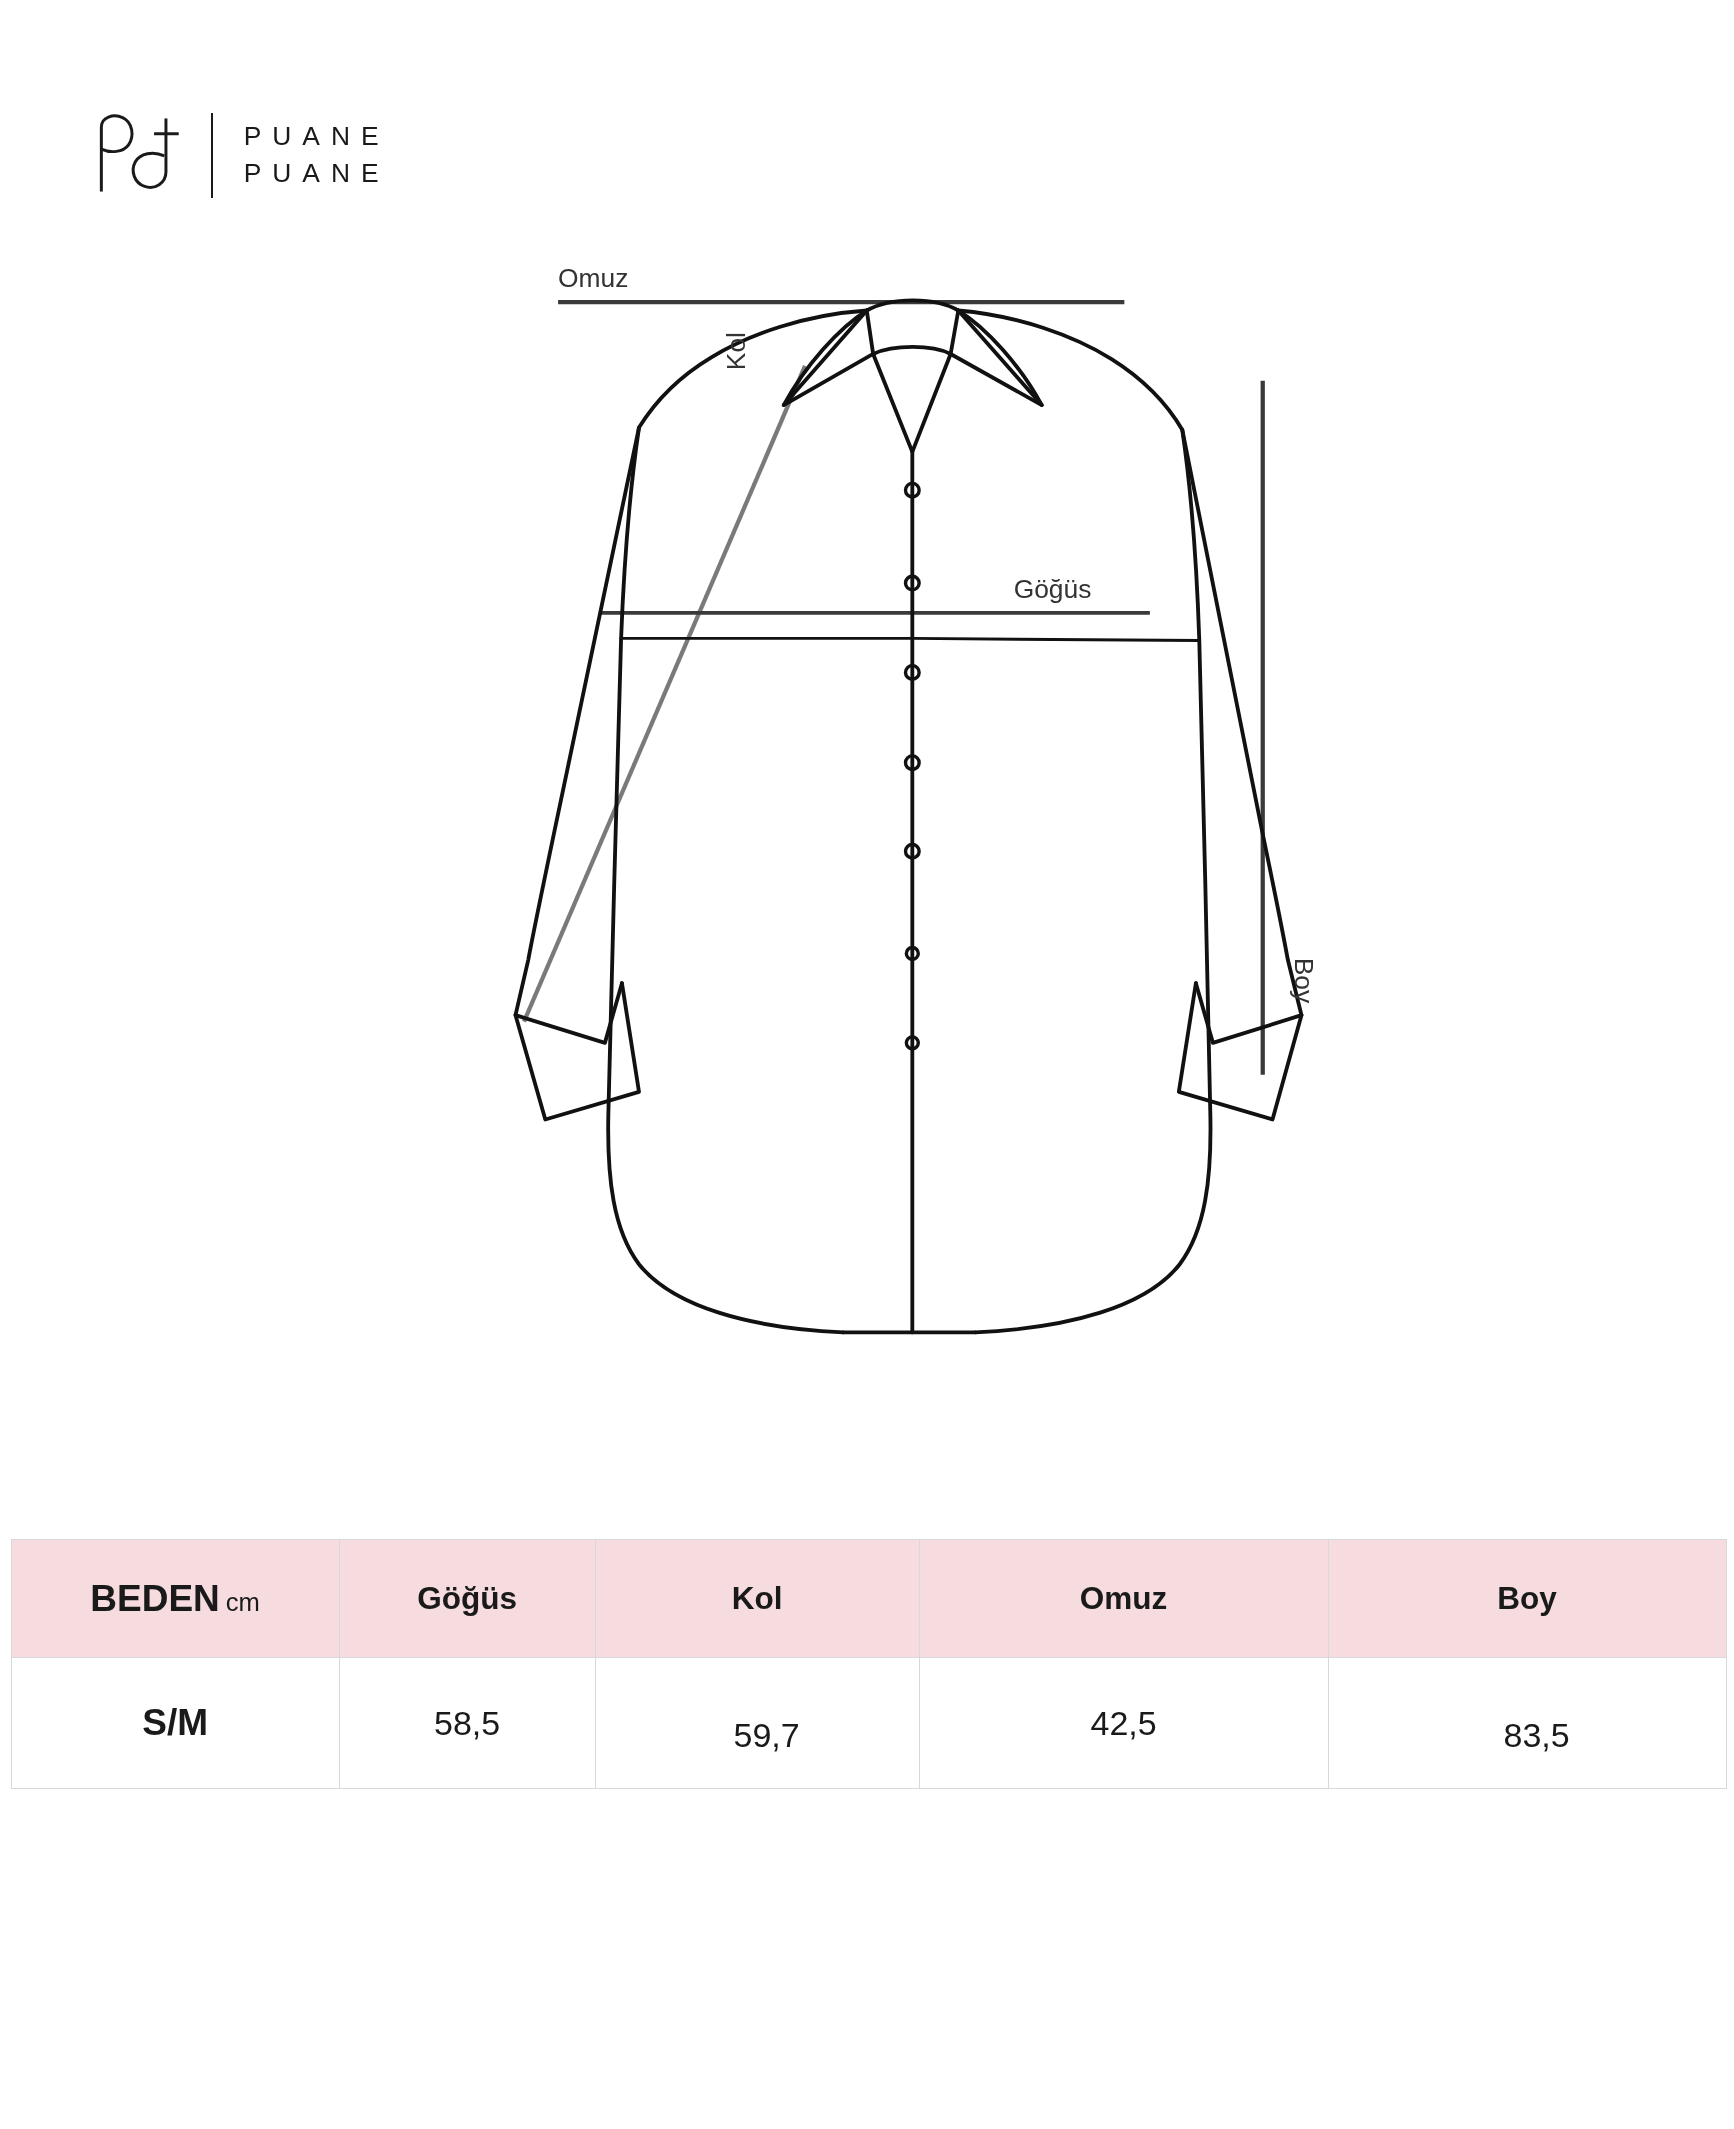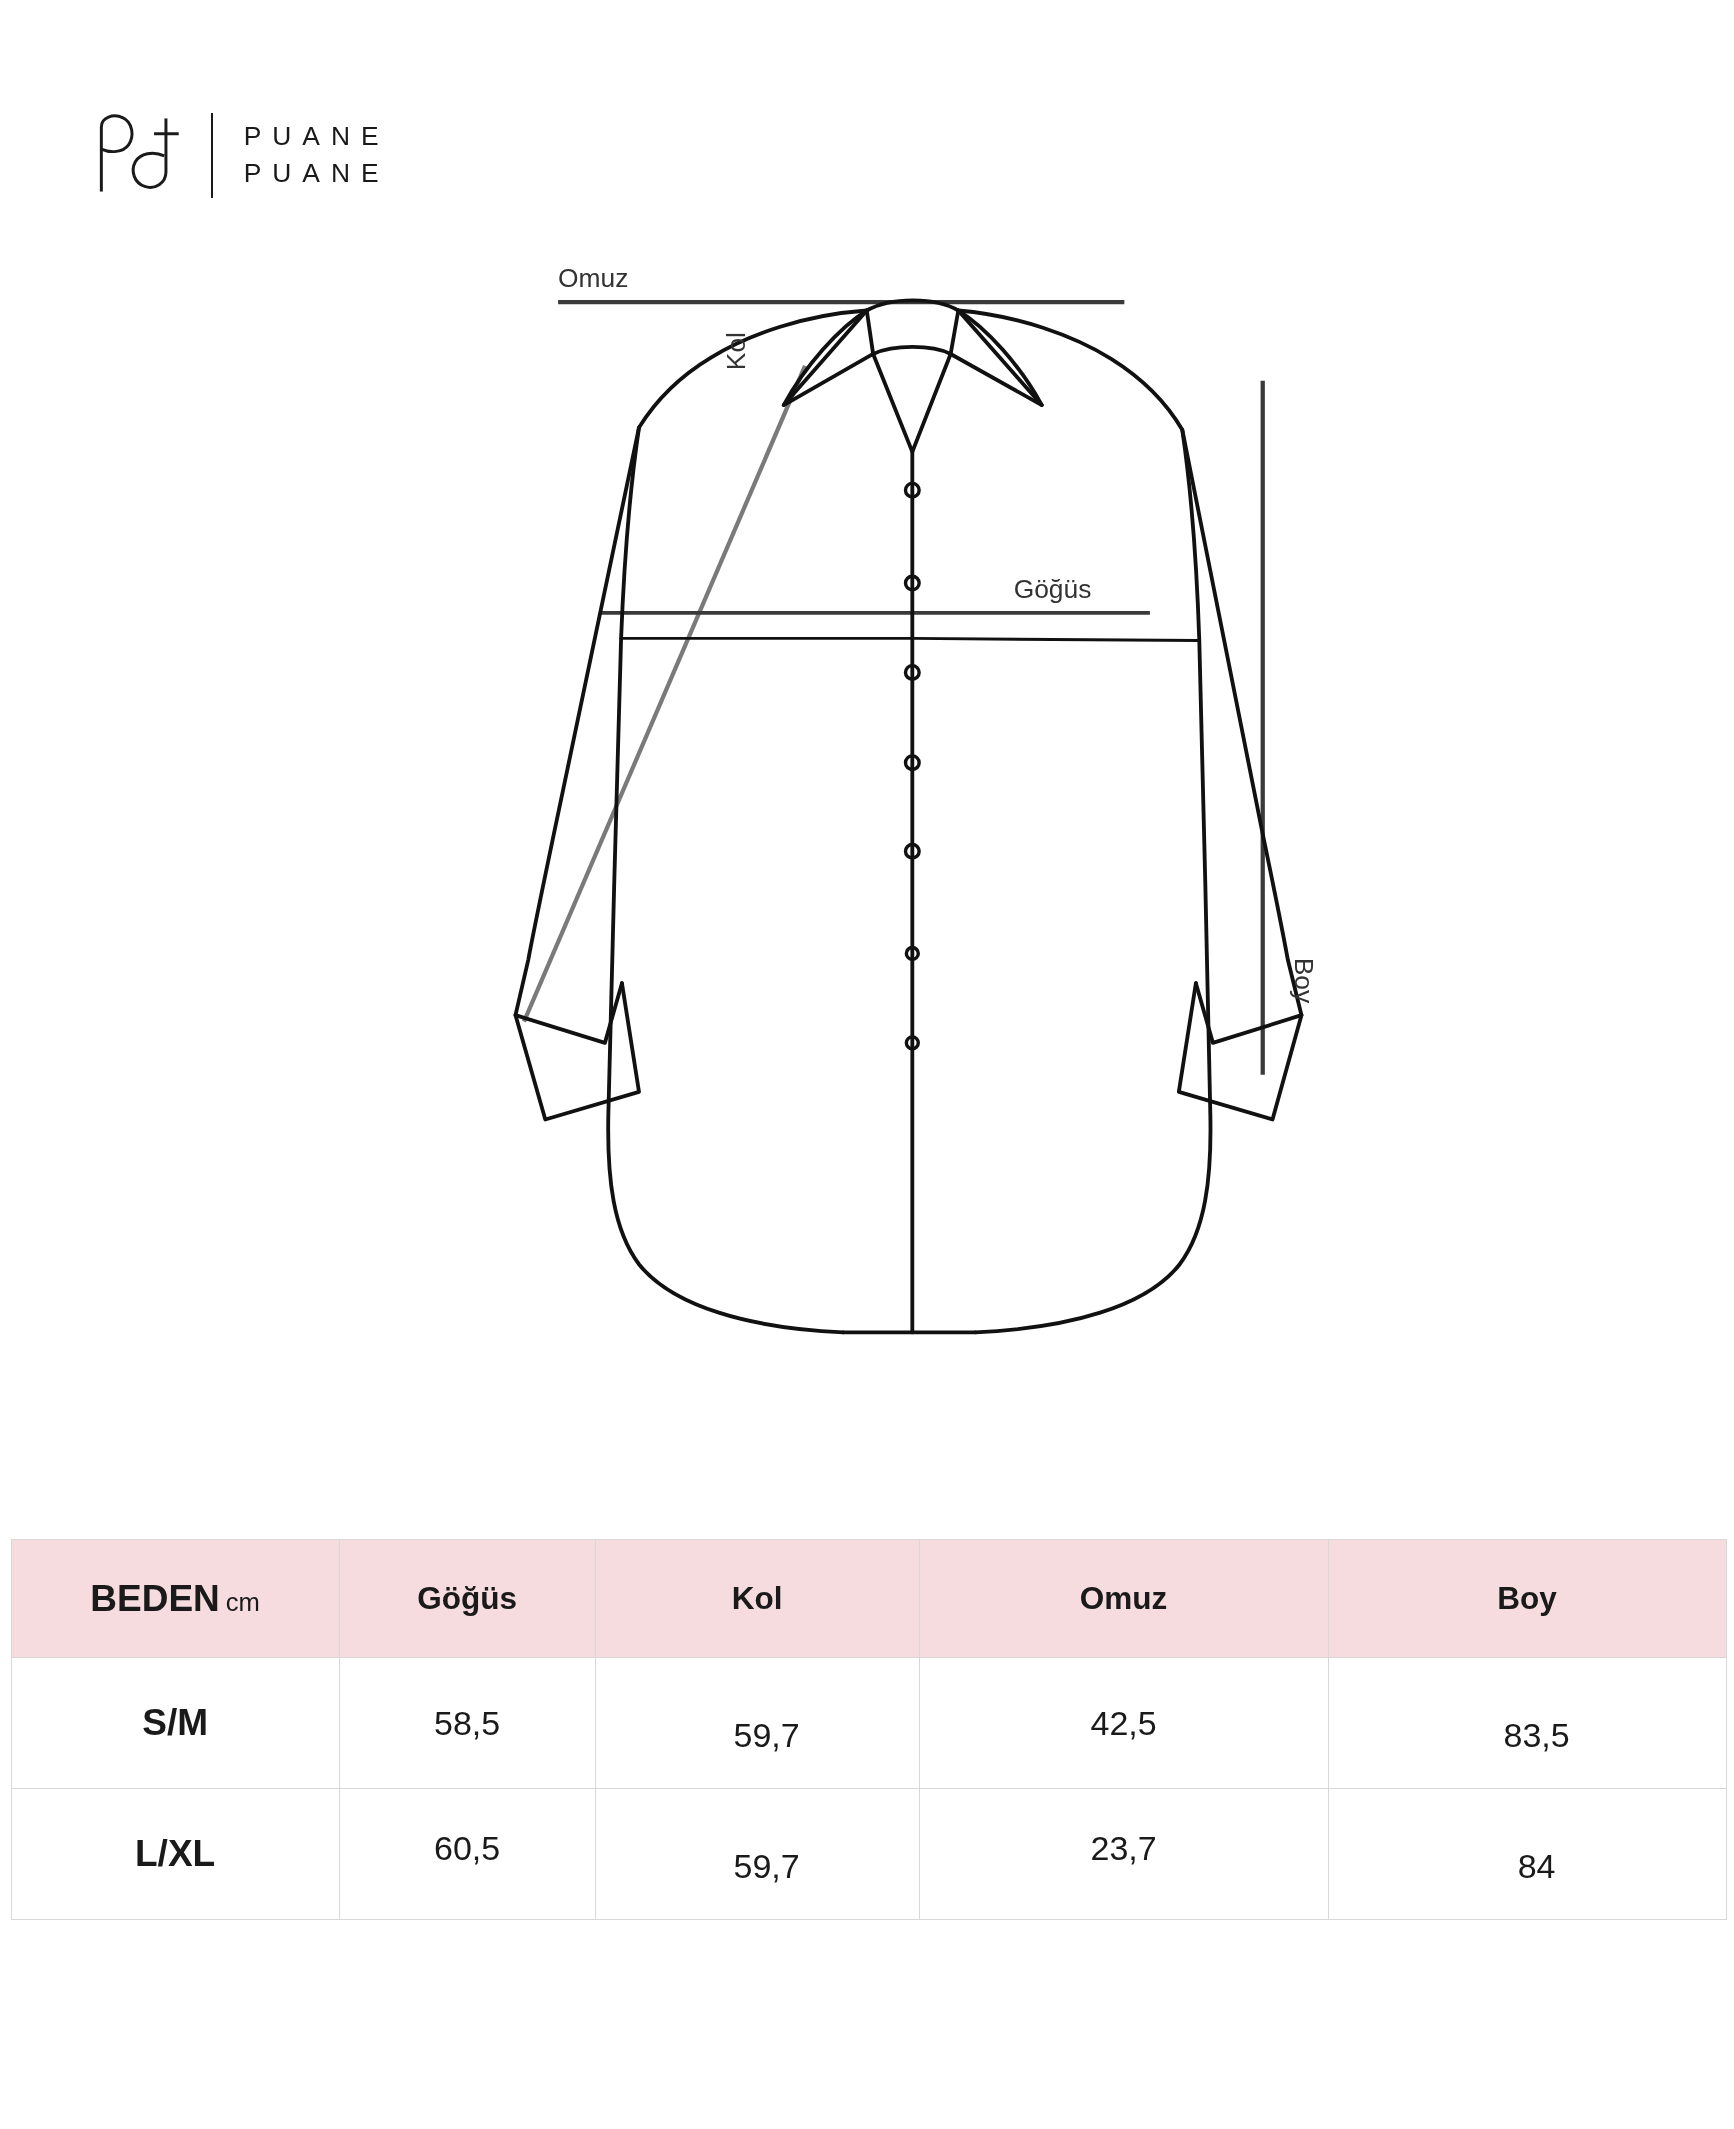--- a/index.html
+++ b/index.html
@@ -255,24 +255,17 @@
       </tr>
     </thead>
     <tbody>
       <tr>
         <td class="size-label">S/M</td>
         <td>58,5</td>
         <td class="cell-shift-down">59,7</td>
         <td>42,5</td>
         <td class="cell-shift-down">83,5</td>
       </tr>
-      <tr>
-        <td class="size-label">L/XL</td>
-        <td class="cell-shift-up">60,5</td>
-        <td class="cell-shift-down">59,7</td>
-        <td class="cell-shift-up">23,7</td>
-        <td class="cell-shift-down">84</td>
-      </tr>
     </tbody>
   </table>
 
 </div>
 
 
 </body></html>

